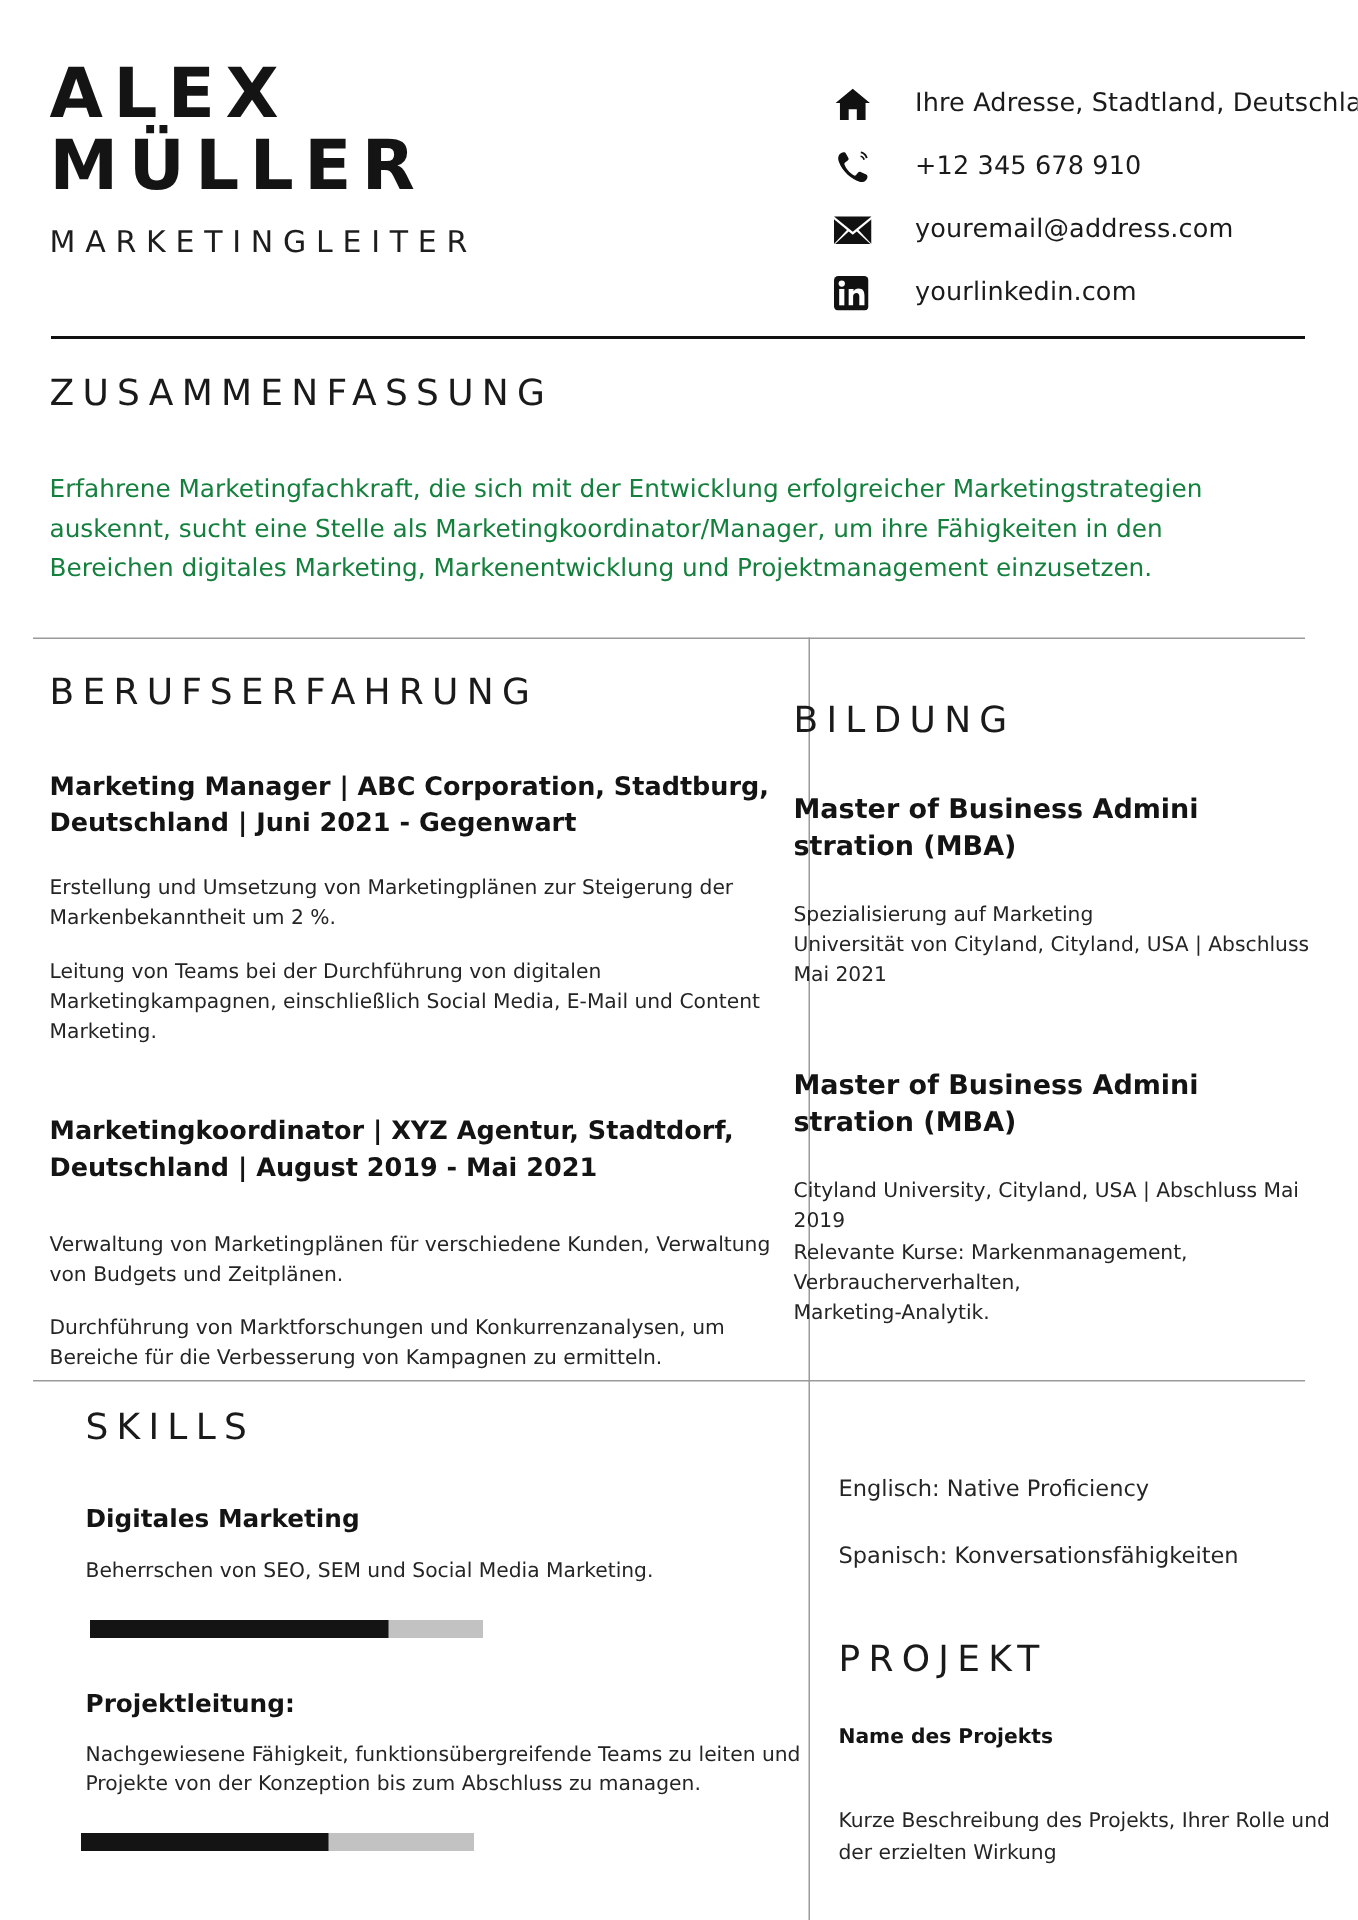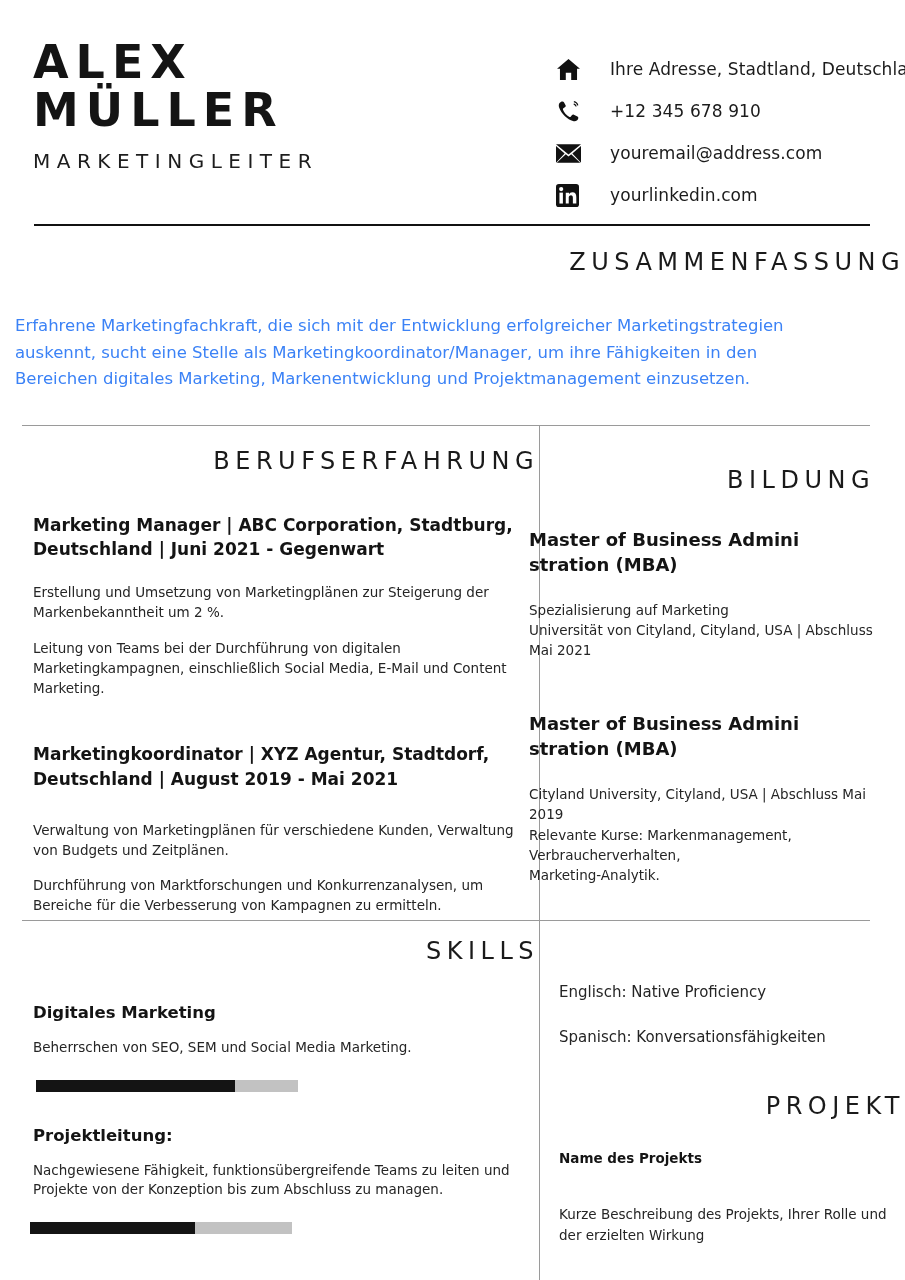--- a/index.html
+++ b/index.html
@@ -103,32 +103,31 @@
     top: 248px;
     width: 905px;
   }
 
   .section-title {
     font-size: 24px;
     font-weight: 400;
     letter-spacing: 5.5px;
     color: #1a1a1a;
     white-space: nowrap;
-    text-align: right;
   }
 
   .summary .section-title { margin-left: 33px; }
 
   .summary-text {
-    margin-left: 15px;
+    margin-left: 33px;
     margin-top: 37px;
     width: 812px;
     font-size: 16.5px;
     line-height: 1.62;
-    color: #3b82f6;
+    color: #15803d;
   }
 
   .rule-mid {
     position: absolute;
     left: 22px;
     width: 848px;
     height: 1px;
     background: #9a9a9a;
   }
   .rule-top-cols { top: 425px; }
@@ -152,20 +151,21 @@
   .col-right-top {
     position: absolute;
     left: 509px; top: 447px;
     width: 366px;
     margin-top: 19px;
   }
   .col-left-bot {
     position: absolute;
     left: 0; top: 937px;
     width: 539px;
+    padding-left: 24px;
   }
   .col-right-bot {
     position: absolute;
     left: 539px; top: 937px;
     width: 366px;
   }
 
   .col-left-top .section-title,
   .col-left-bot .section-title { margin-left: 33px; }
   .col-right-top .section-title,

